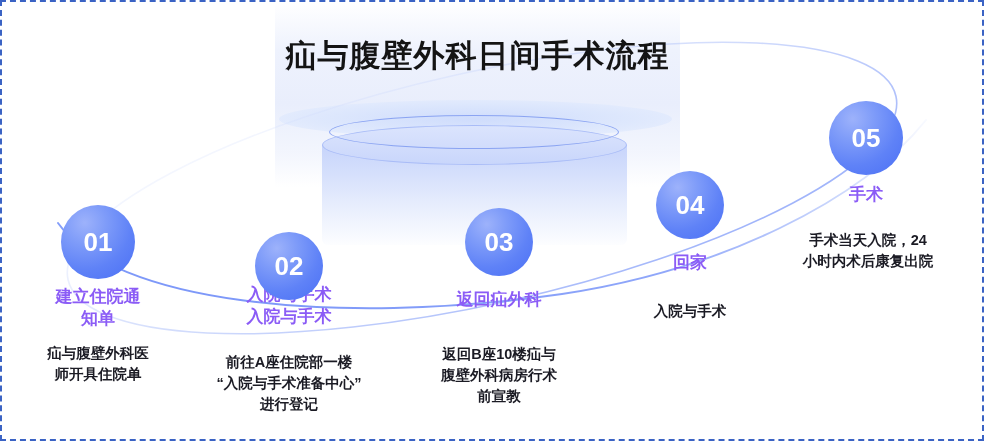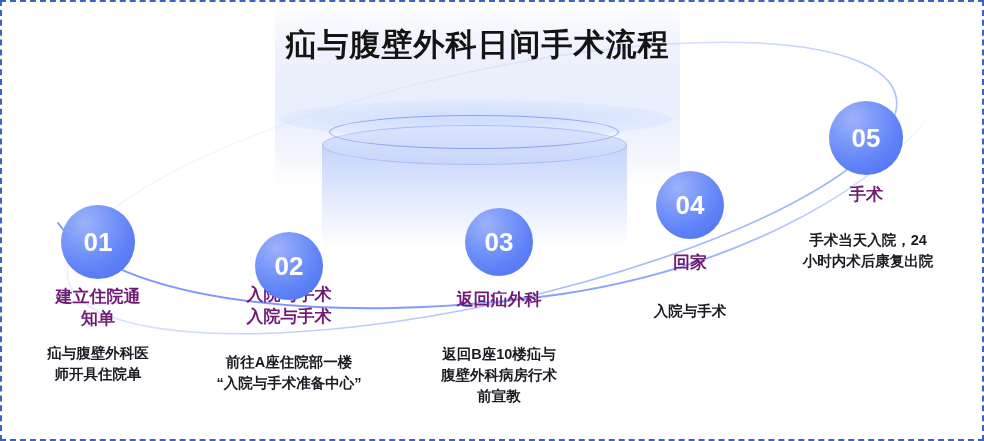--- a/index.html
+++ b/index.html
@@ -97,21 +97,21 @@
     top: 0;
     width: 984px;
     height: 441px;
     overflow: visible;
   }
 
   
   .title {
     position: absolute;
     left: 273px;
-    top: 22px;
+    top: 33px;
     width: 405px;
     text-align: center;
     font-size: 31px;
     font-weight: bold;
     letter-spacing: 1px;
     color: #141414;
     white-space: nowrap;
   }
 
   
@@ -131,21 +131,21 @@
     font-size: 26px;
     font-weight: bold;
     display: flex;
     align-items: center;
     justify-content: center;
     letter-spacing: 0px;
     z-index: 4;
   }
   .step-title {
     position: absolute;
-    color: #701a75;
+    color: #8b5cf6;
     font-size: 17px;
     font-weight: bold;
     line-height: 1.32;
     text-align: center;
     z-index: 3;
   }
   .step-desc {
     position: absolute;
     color: #1b1b24;
     font-size: 14.5px;
@@ -204,20 +204,21 @@
 
   <div class="step">
     <div class="badge" style="left:253px; top:230px; width:68px; height:68px;text-align:right;">02</div>
     <div class="step-title" style="left:192px; top:282px; width:190px;">
       <div>入院与手术</div>
       <div>入院与手术</div>
     </div>
     <div class="step-desc" style="left:184px; top:350px; width:206px;">
       <div>前往A座住院部一楼</div>
       <div>“入院与手术准备中心”</div>
+      <div>进行登记</div>
     </div>
   </div>
 
   <div class="step">
     <div class="badge" style="left:463px; top:206px; width:68px; height:68px;">03</div>
     <div class="step-title" style="left:402px; top:287px; width:190px;">
       <div>返回疝外科</div>
     </div>
     <div class="step-desc" style="left:400px; top:342px; width:194px;">
       <div>返回B座10楼疝与</div>

